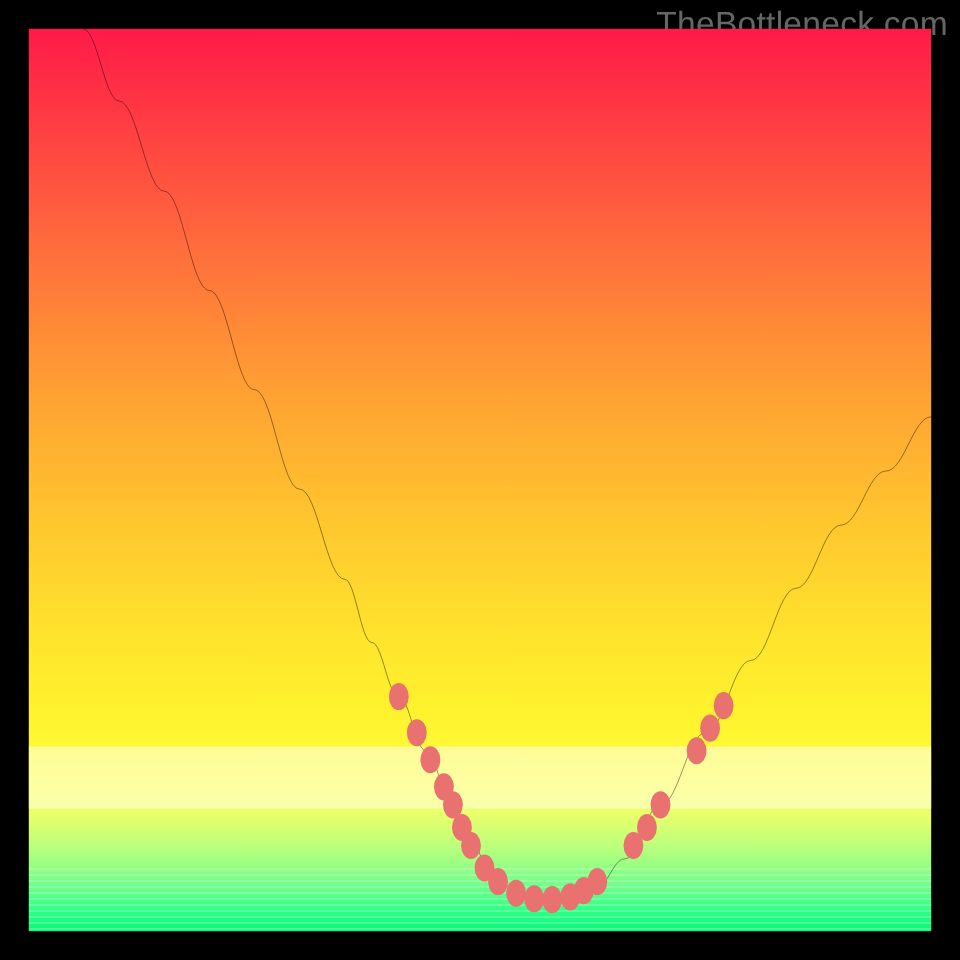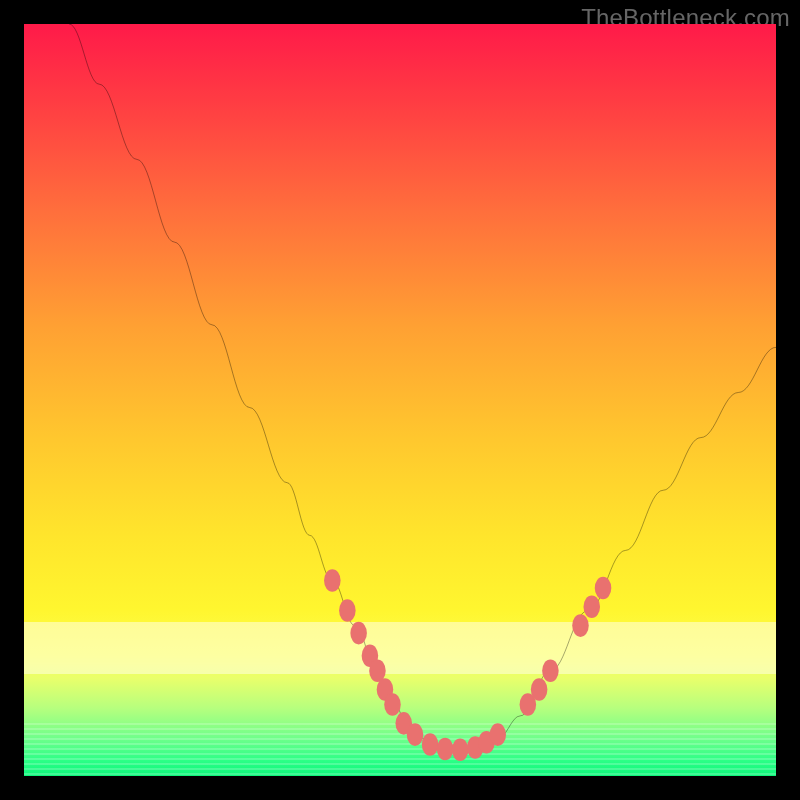--- a/index.html
+++ b/index.html
@@ -55,21 +55,21 @@
       rgba(255,255,255,0.20) 3px,
       rgba(255,255,255,0.20) 5px
     );
     pointer-events: none;
   }
   .watermark {
     position: absolute;
     top: 4px;
     right: 10px;
     color: #666;
-    font-size: 24px;
+    font-size: 28px;
     letter-spacing: 0.2px;
     font-weight: 500;
     user-select: none;
   }
   svg.curve {
     position: absolute;
     left: 0;
     top: 0;
     width: 100%;
     height: 100%;

